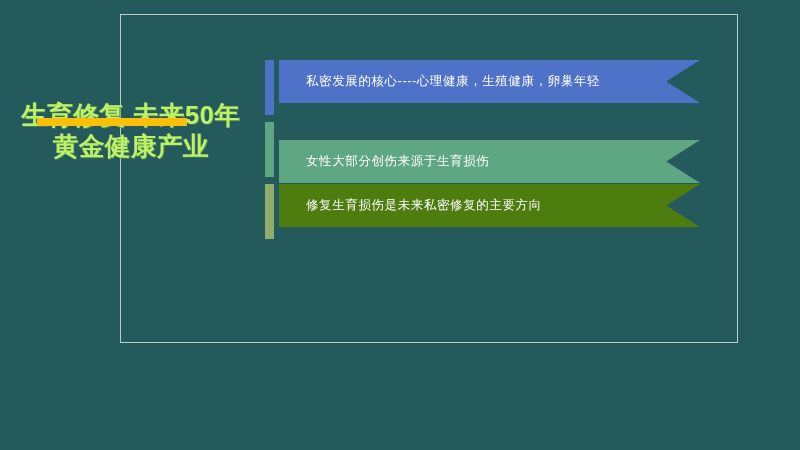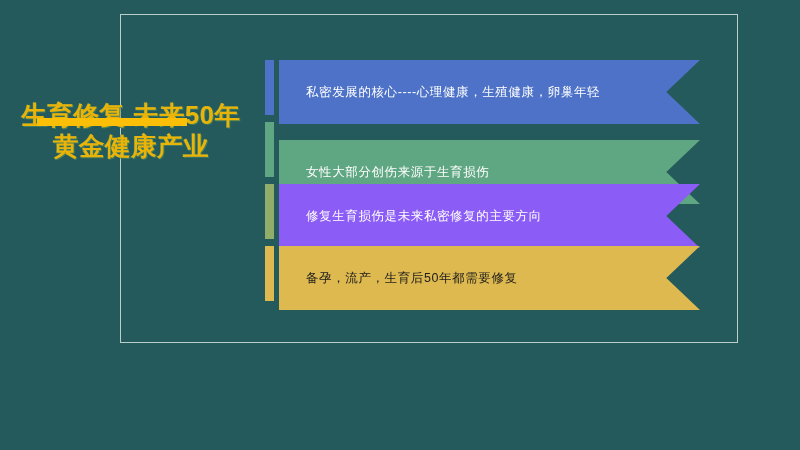--- a/index.html
+++ b/index.html
@@ -77,21 +77,21 @@
     left: 0;
     top: 0;
     width: 9px;
     height: 55px;
   }
   .banner-body {
     position: absolute;
     left: 14px;
     top: 0;
     width: 421px;
-    height: 64px;
+    height: 43px;
     display: flex;
     align-items: center;
     box-sizing: border-box;
     padding-left: 27px;
     padding-right: 52px;
     -webkit-clip-path: polygon(0 0, 100% 0, 92% 50%, 100% 100%, 0 100%);
     clip-path: polygon(0 0, 100% 0, 92% 50%, 100% 100%, 0 100%);
   }
   .banner-text {
     font-size: 12.5px;
@@ -101,21 +101,21 @@
   }
 </style>
 </head>
 <body>
 
 <div id="slide" style="background: rgb(37, 90, 92);">
 
   <div id="outline-frame" style="border-color: rgb(185, 207, 203);"></div>
 
   <div id="title-block">
-    <div id="title-text" style="color: #eab308;">生育修复  未来50年黄金健康产业</div>
+    <div id="title-text" style="color: #bef264;">生育修复  未来50年黄金健康产业</div>
   </div>
   <div id="title-underline" style="background: rgb(251, 191, 7);"></div>
 
   <div id="banner-list">
 
     <div class="banner-row">
       <div class="banner-accent" style="background: rgb(77, 114, 200);"></div>
       <div class="banner-body" style="background: rgb(77, 114, 200);">
         <span class="banner-text" style="color: rgb(255, 255, 255);">私密发展的核心----心理健康，生殖健康，卵巢年轻</span>
       </div>
@@ -123,26 +123,20 @@
 
     <div class="banner-row">
       <div class="banner-accent" style="background: rgb(95, 166, 131);"></div>
       <div class="banner-body" style="background: rgb(95, 166, 131); margin-top: 18px;">
         <span class="banner-text" style="color: rgb(255, 255, 255);">女性大部分创伤来源于生育损伤</span>
       </div>
     </div>
 
     <div class="banner-row">
       <div class="banner-accent" style="background: rgb(144, 173, 105);"></div>
-      <div class="banner-body" style="background: #8b5cf6;">
+      <div class="banner-body" style="background: #4d7c0f;">
         <span class="banner-text" style="color: rgb(255, 255, 255);">修复生育损伤是未来私密修复的主要方向</span>
       </div>
     </div>
 
-    <div class="banner-row">
-      <div class="banner-accent" style="background: rgb(221, 185, 80);"></div>
-      <div class="banner-body" style="background: rgb(221, 185, 80);">
-        <span class="banner-text" style="color: rgb(35, 32, 28);">备孕，流产，生育后50年都需要修复</span>
-      </div>
-    </div>
 
   </div>
 </div>
 
 </body></html>

